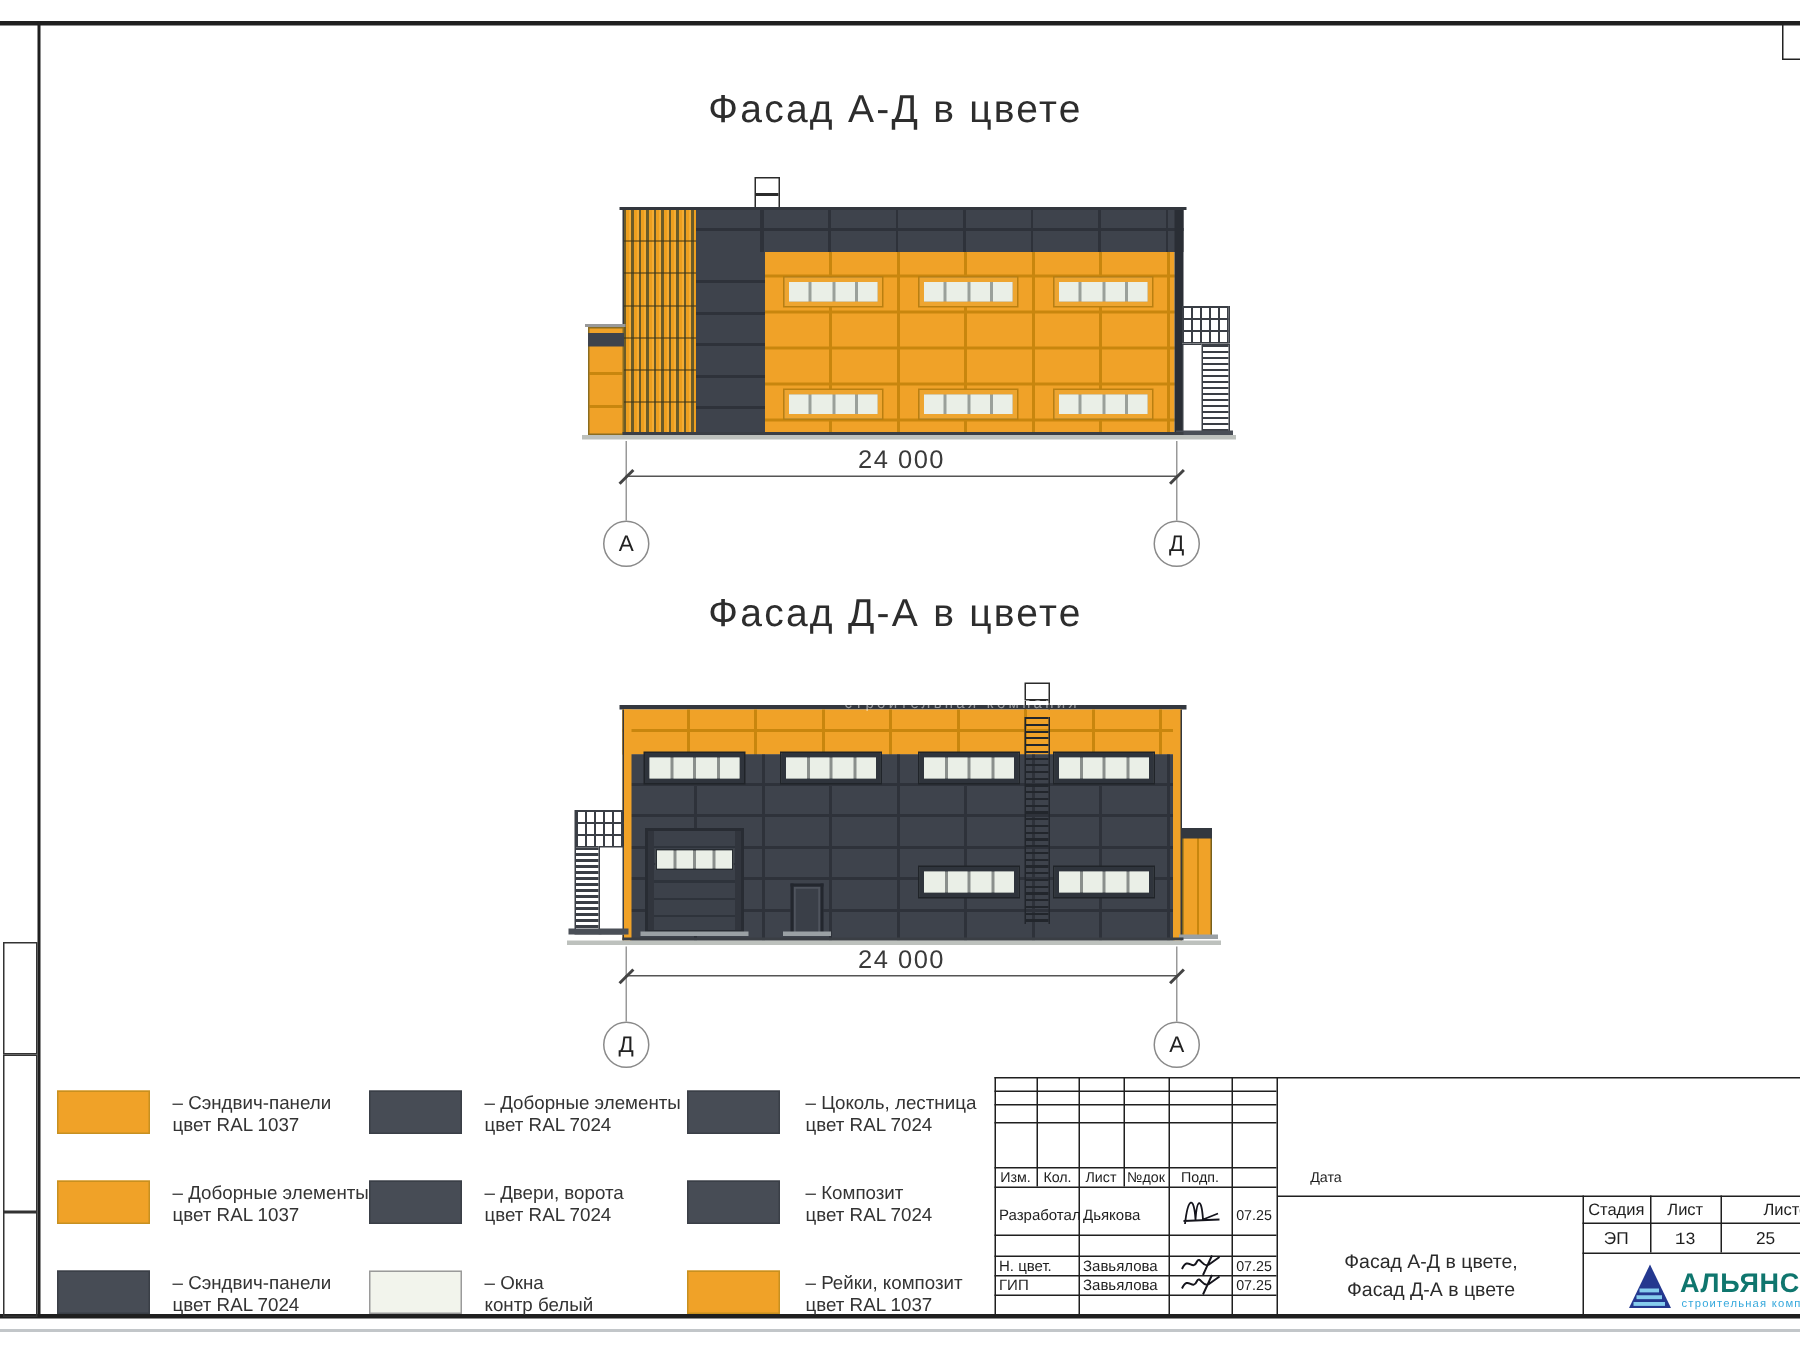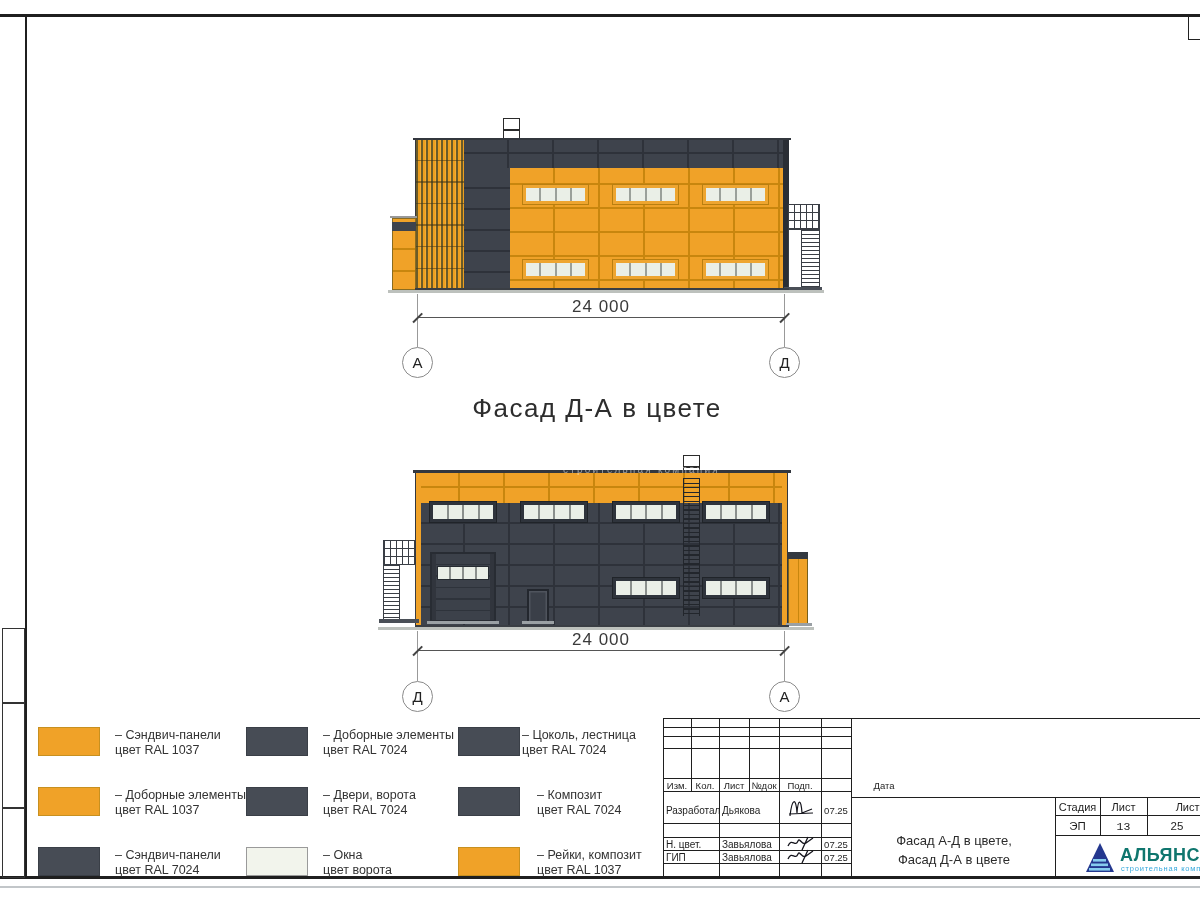--- a/index.html
+++ b/index.html
@@ -65,20 +65,21 @@
 
   <div class="ln" style="left:0;top:14px;width:1200px;height:2.5px;"></div>
   <div class="ln" style="left:25px;top:14px;width:1.5px;height:864px;"></div>
   <div class="ln" style="left:0;top:876px;width:1200px;height:2.5px;"></div>
   <div class="abs" style="left:1188px;top:16px;width:20px;height:24px;border:1.5px solid #222;background:#fff;"></div>
   <div class="abs" style="left:2px;top:628px;width:23px;height:75px;border:1px solid #333;"></div>
   <div class="abs" style="left:2px;top:703px;width:23px;height:105px;border:1px solid #333;"></div>
   <div class="abs" style="left:2px;top:808px;width:23px;height:70px;border:1px solid #333;"></div>
   <div class="abs" style="left:0;top:886px;width:1200px;height:2px;background:#C2C6C9;"></div>
 
+  <div class="ftitle" style="top:57px;">Фасад А-Д в цвете</div>
 
   <div class="cage" style="left:503px;top:118px;width:15px;height:23px;"></div>
   <div class="abs" style="left:413px;top:138px;width:378px;height:2px;background:#33373E;"></div>
 
   <div class="abs slats-h" style="left:415px;top:140px;width:49px;height:150px;border-left:1.5px solid #33373E;"></div>
   <div class="abs band-dark" style="left:464px;top:140px;width:325px;height:28px;"></div>
   <div class="abs p-dark dseam-h" style="left:464px;top:168px;width:46px;height:122px;"></div>
   <div class="abs p-orange oseam-hv" style="left:510px;top:168px;width:273px;height:122px;"></div>
   <div class="abs" style="left:783px;top:140px;width:6px;height:150px;background:#2A2E35;"></div>
 
@@ -258,25 +259,25 @@
       <div>цвет RAL 7024</div>
   </div>
   <div class="sw sw-d" style="left:246px;top:787px;"></div>
   <div class="ltext" style="left:323px;top:788px;">
     <div>– Двери, ворота</div>
       <div>цвет RAL 7024</div>
   </div>
   <div class="sw sw-w" style="left:246px;top:847px;"></div>
   <div class="ltext" style="left:323px;top:848px;">
     <div>– Окна</div>
-      <div>цвет ворота</div>
+      <div>контр белый</div>
   </div>
 
   <div class="sw sw-d" style="left:458px;top:727px;"></div>
-  <div class="ltext" style="left:522px;top:728px;">
+  <div class="ltext" style="left:537px;top:728px;">
     <div>– Цоколь, лестница</div>
       <div>цвет RAL 7024</div>
   </div>
   <div class="sw sw-d" style="left:458px;top:787px;"></div>
   <div class="ltext" style="left:537px;top:788px;">
     <div>– Композит</div>
       <div>цвет RAL 7024</div>
   </div>
   <div class="sw sw-o" style="left:458px;top:847px;"></div>
   <div class="ltext" style="left:537px;top:848px;">

